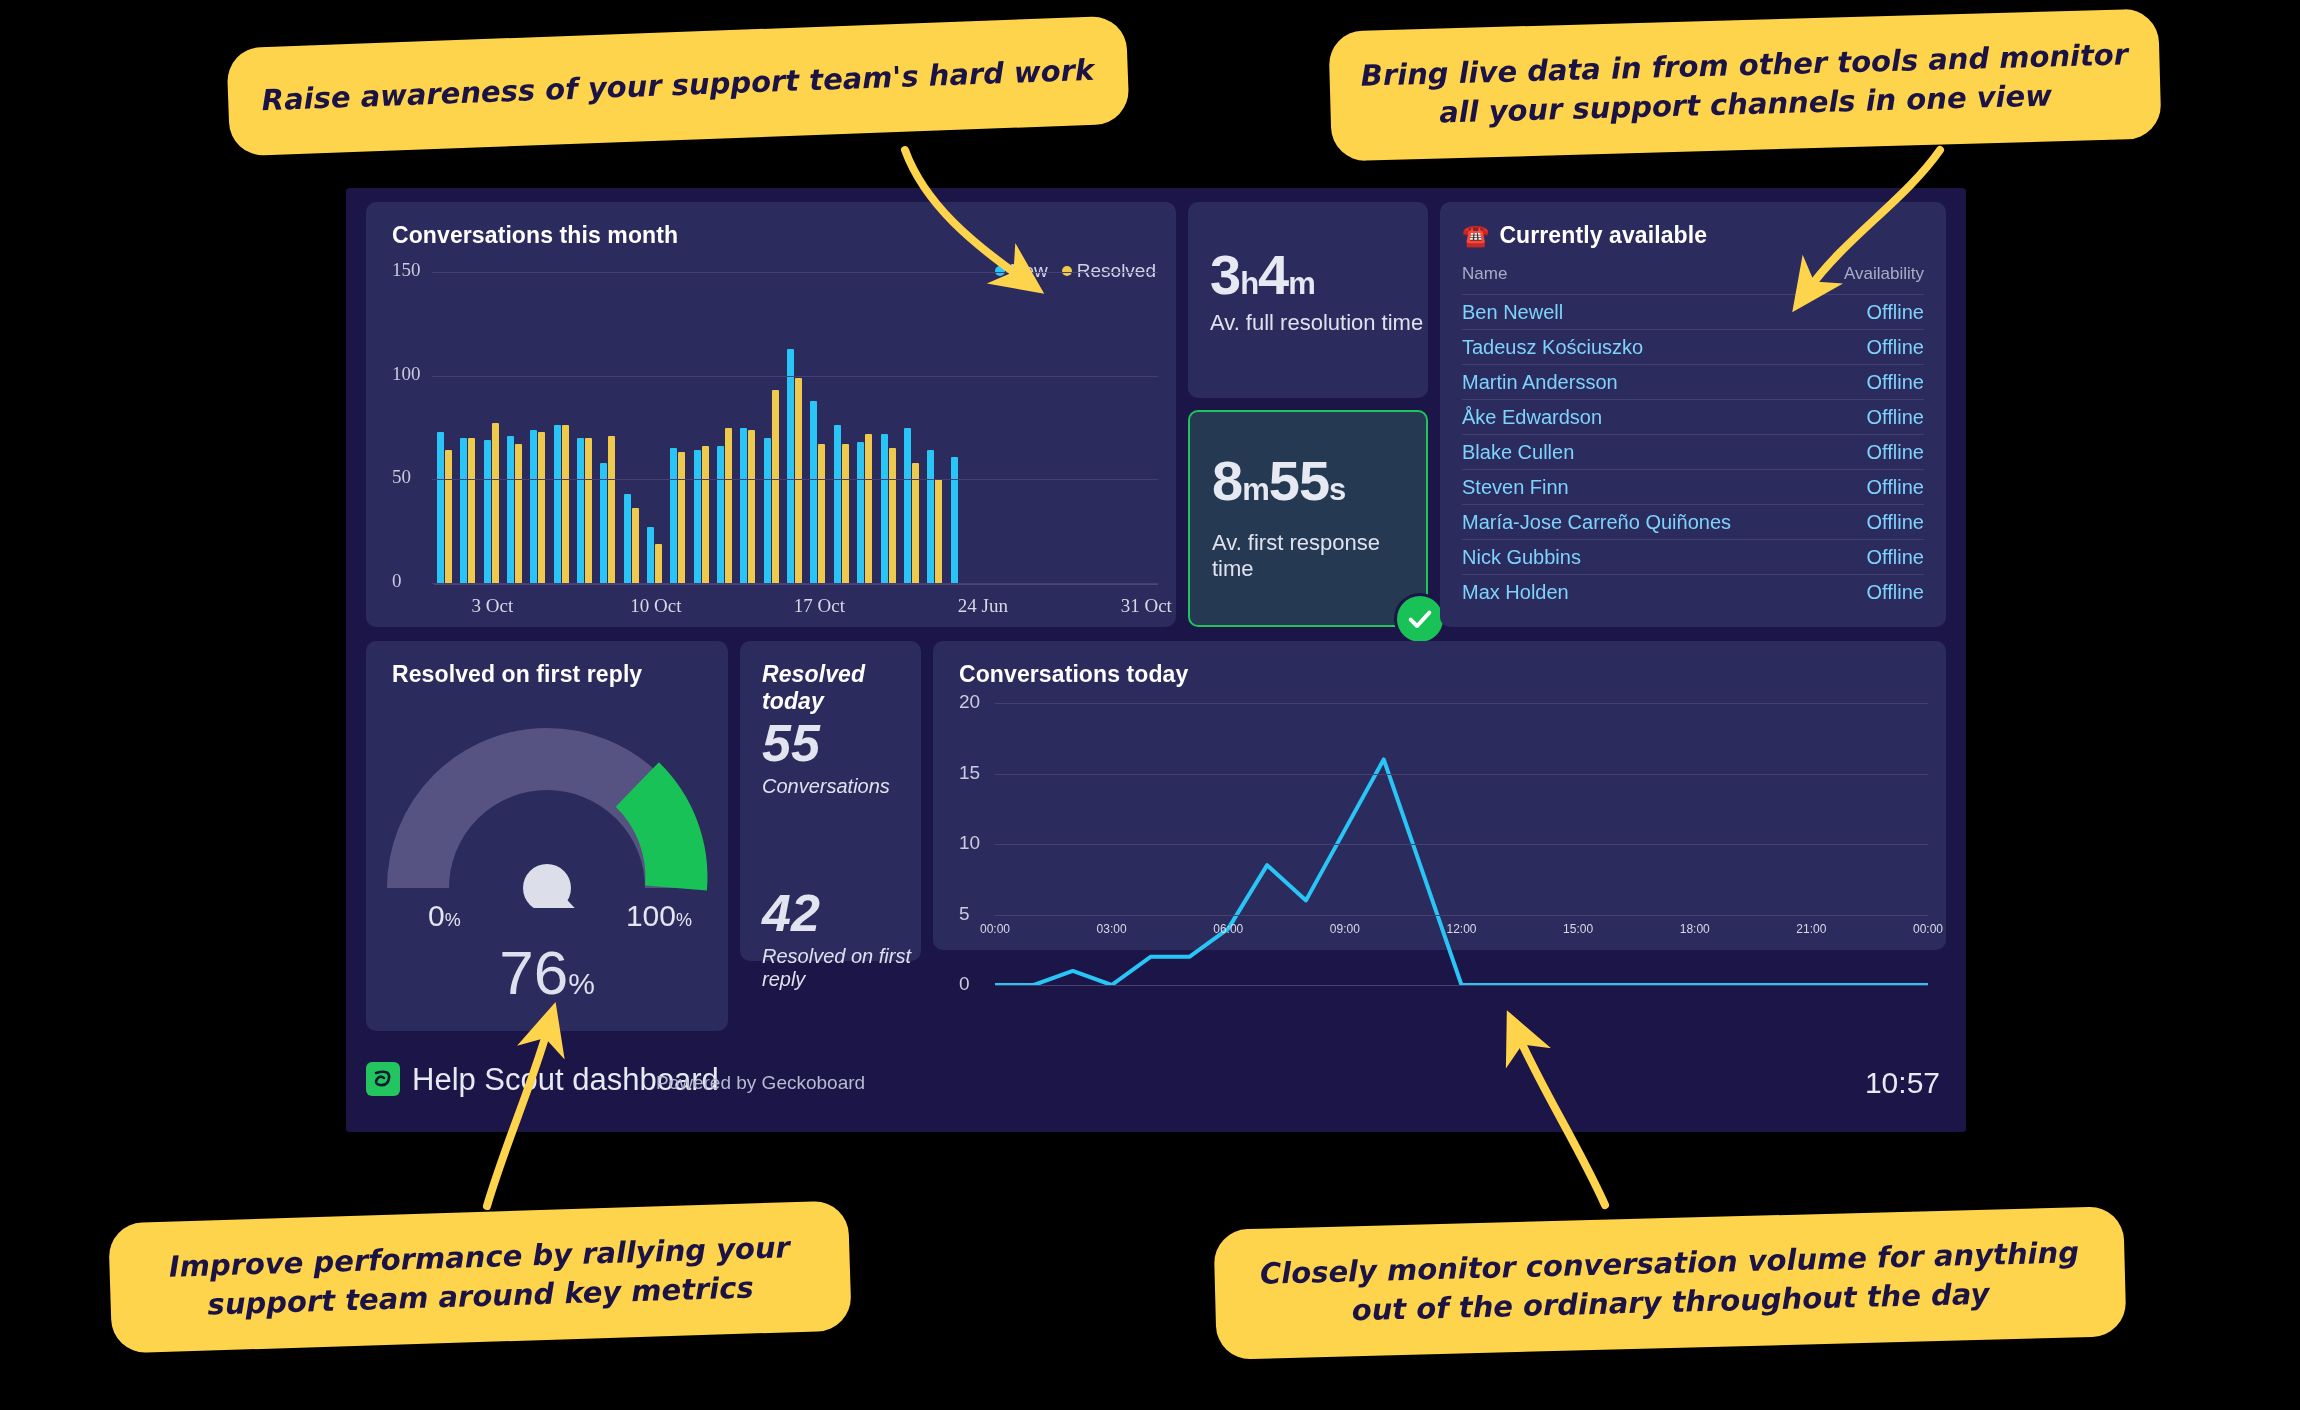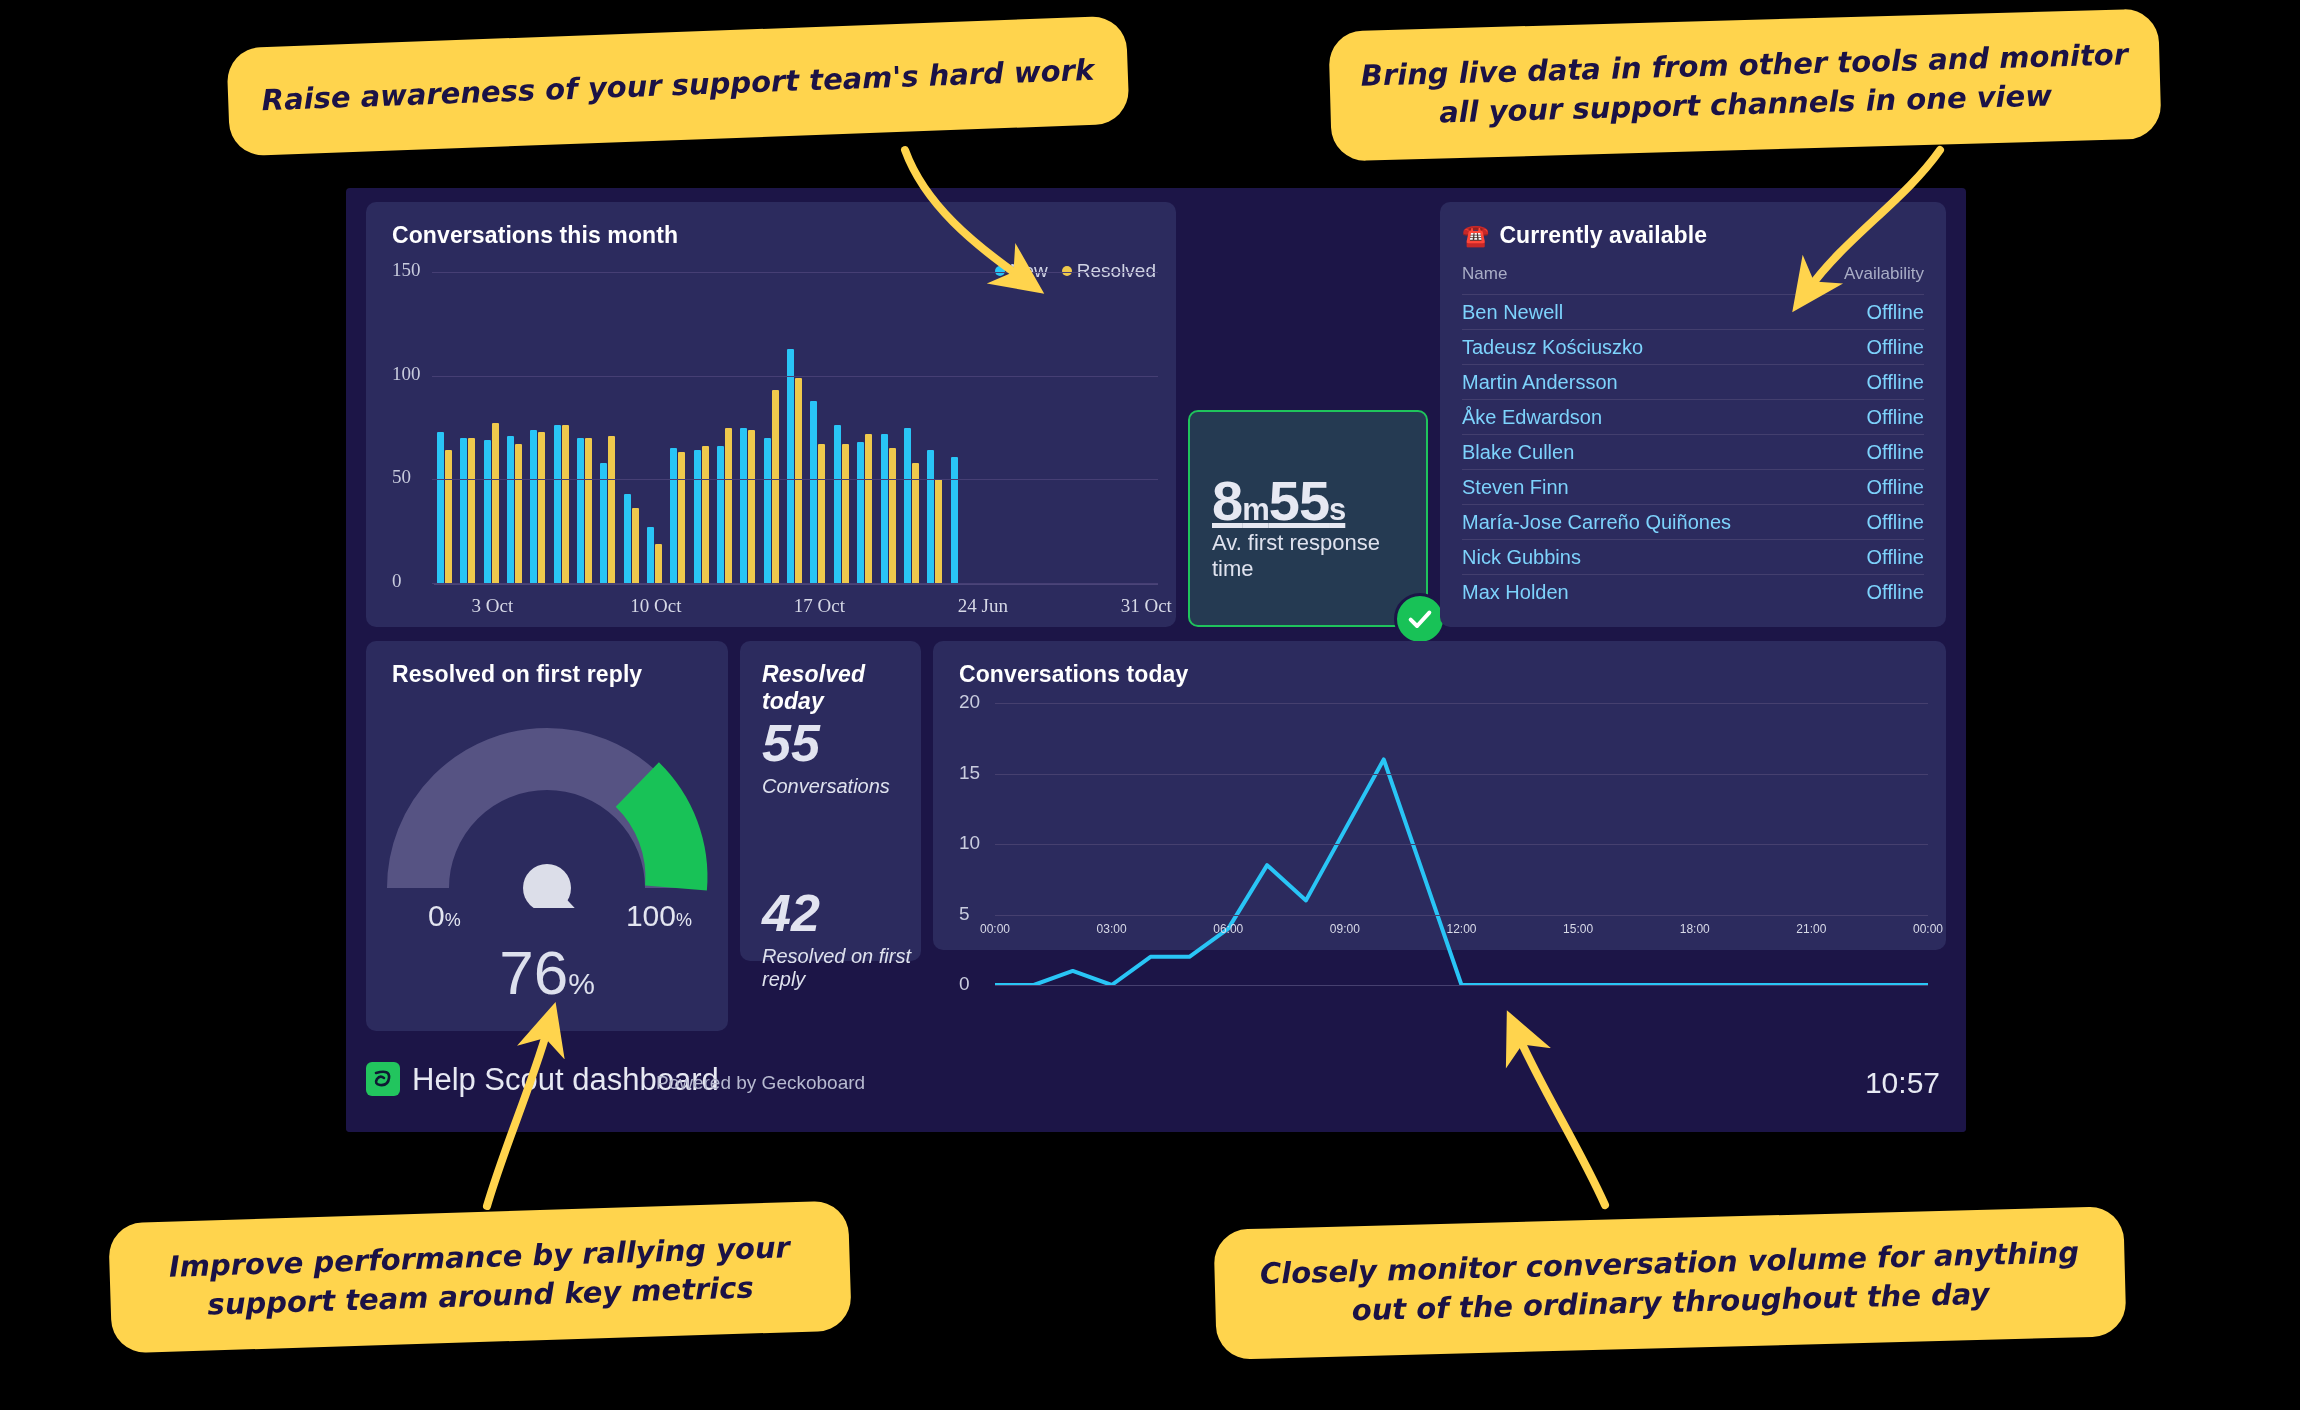--- a/index.html
+++ b/index.html
@@ -60,21 +60,21 @@
   
   #w-kpi1 { left: 842px; top: 14px; width: 240px; height: 196px; }
   #w-kpi2 { left: 842px; top: 222px; width: 240px; height: 217px;
             background:#253a52; border:2px solid #1fc45c; }
   .kpi-value {
     position:absolute; left:22px; top:40px;
     color:#e6e8f2; font-weight:bold; font-size:56px; letter-spacing:-1px;
   }
   .kpi-unit { font-size:31px; font-weight:bold; }
   .kpi-caption { position:absolute; left:22px; top:108px; color:#dfe2ee; font-size:22px; }
-  #w-kpi2 .kpi-value { top: 56px; text-decoration: underline; }
+  #w-kpi2 .kpi-value { top: 36px; }
   #w-kpi2 .kpi-caption { top: 118px; }
   .check-badge {
     position:absolute; right:-20px; bottom:-20px;
     width:52px; height:52px; border-radius:50%;
     background:#18c257; border:3px solid #1c1547;
     display:flex; align-items:center; justify-content:center;
   }
   .check-badge svg { width:28px; height:28px; }
 
   
@@ -284,20 +284,26 @@
           <div class="gridline" style="top: 311px;"></div>
           <div class="ylabel" style="top: 311px;">0</div>
           <div class="xtick" style="left: 100.387px;">3 Oct</div>
           <div class="xtick" style="left: 263.871px;">10 Oct</div>
           <div class="xtick" style="left: 427.355px;">17 Oct</div>
           <div class="xtick" style="left: 590.839px;">24 Jun</div>
           <div class="xtick" style="left: 754.323px;">31 Oct</div>
         </div>
     </div>
 
+    <div class="widget" id="w-kpi1">
+      <div class="kpi-value">
+        <span>3</span><span class="kpi-unit">h</span><span>4</span><span class="kpi-unit">m</span>
+      </div>
+      <div class="kpi-caption">Av. full resolution time</div>
+    </div>
 
     <div class="widget" id="w-kpi2">
       <div class="kpi-value">
         <span>8</span><span class="kpi-unit">m</span><span>55</span><span class="kpi-unit">s</span>
       </div>
       <div class="kpi-caption">Av. first response time</div>
       <div class="check-badge">
         <svg viewBox="0 0 24 24" aria-hidden="true">
           <path d="M4 12.5 L9.5 18 L20 6.5" fill="none" stroke="#ffffff" stroke-width="3.4" stroke-linecap="round" stroke-linejoin="round"></path>
         </svg>

